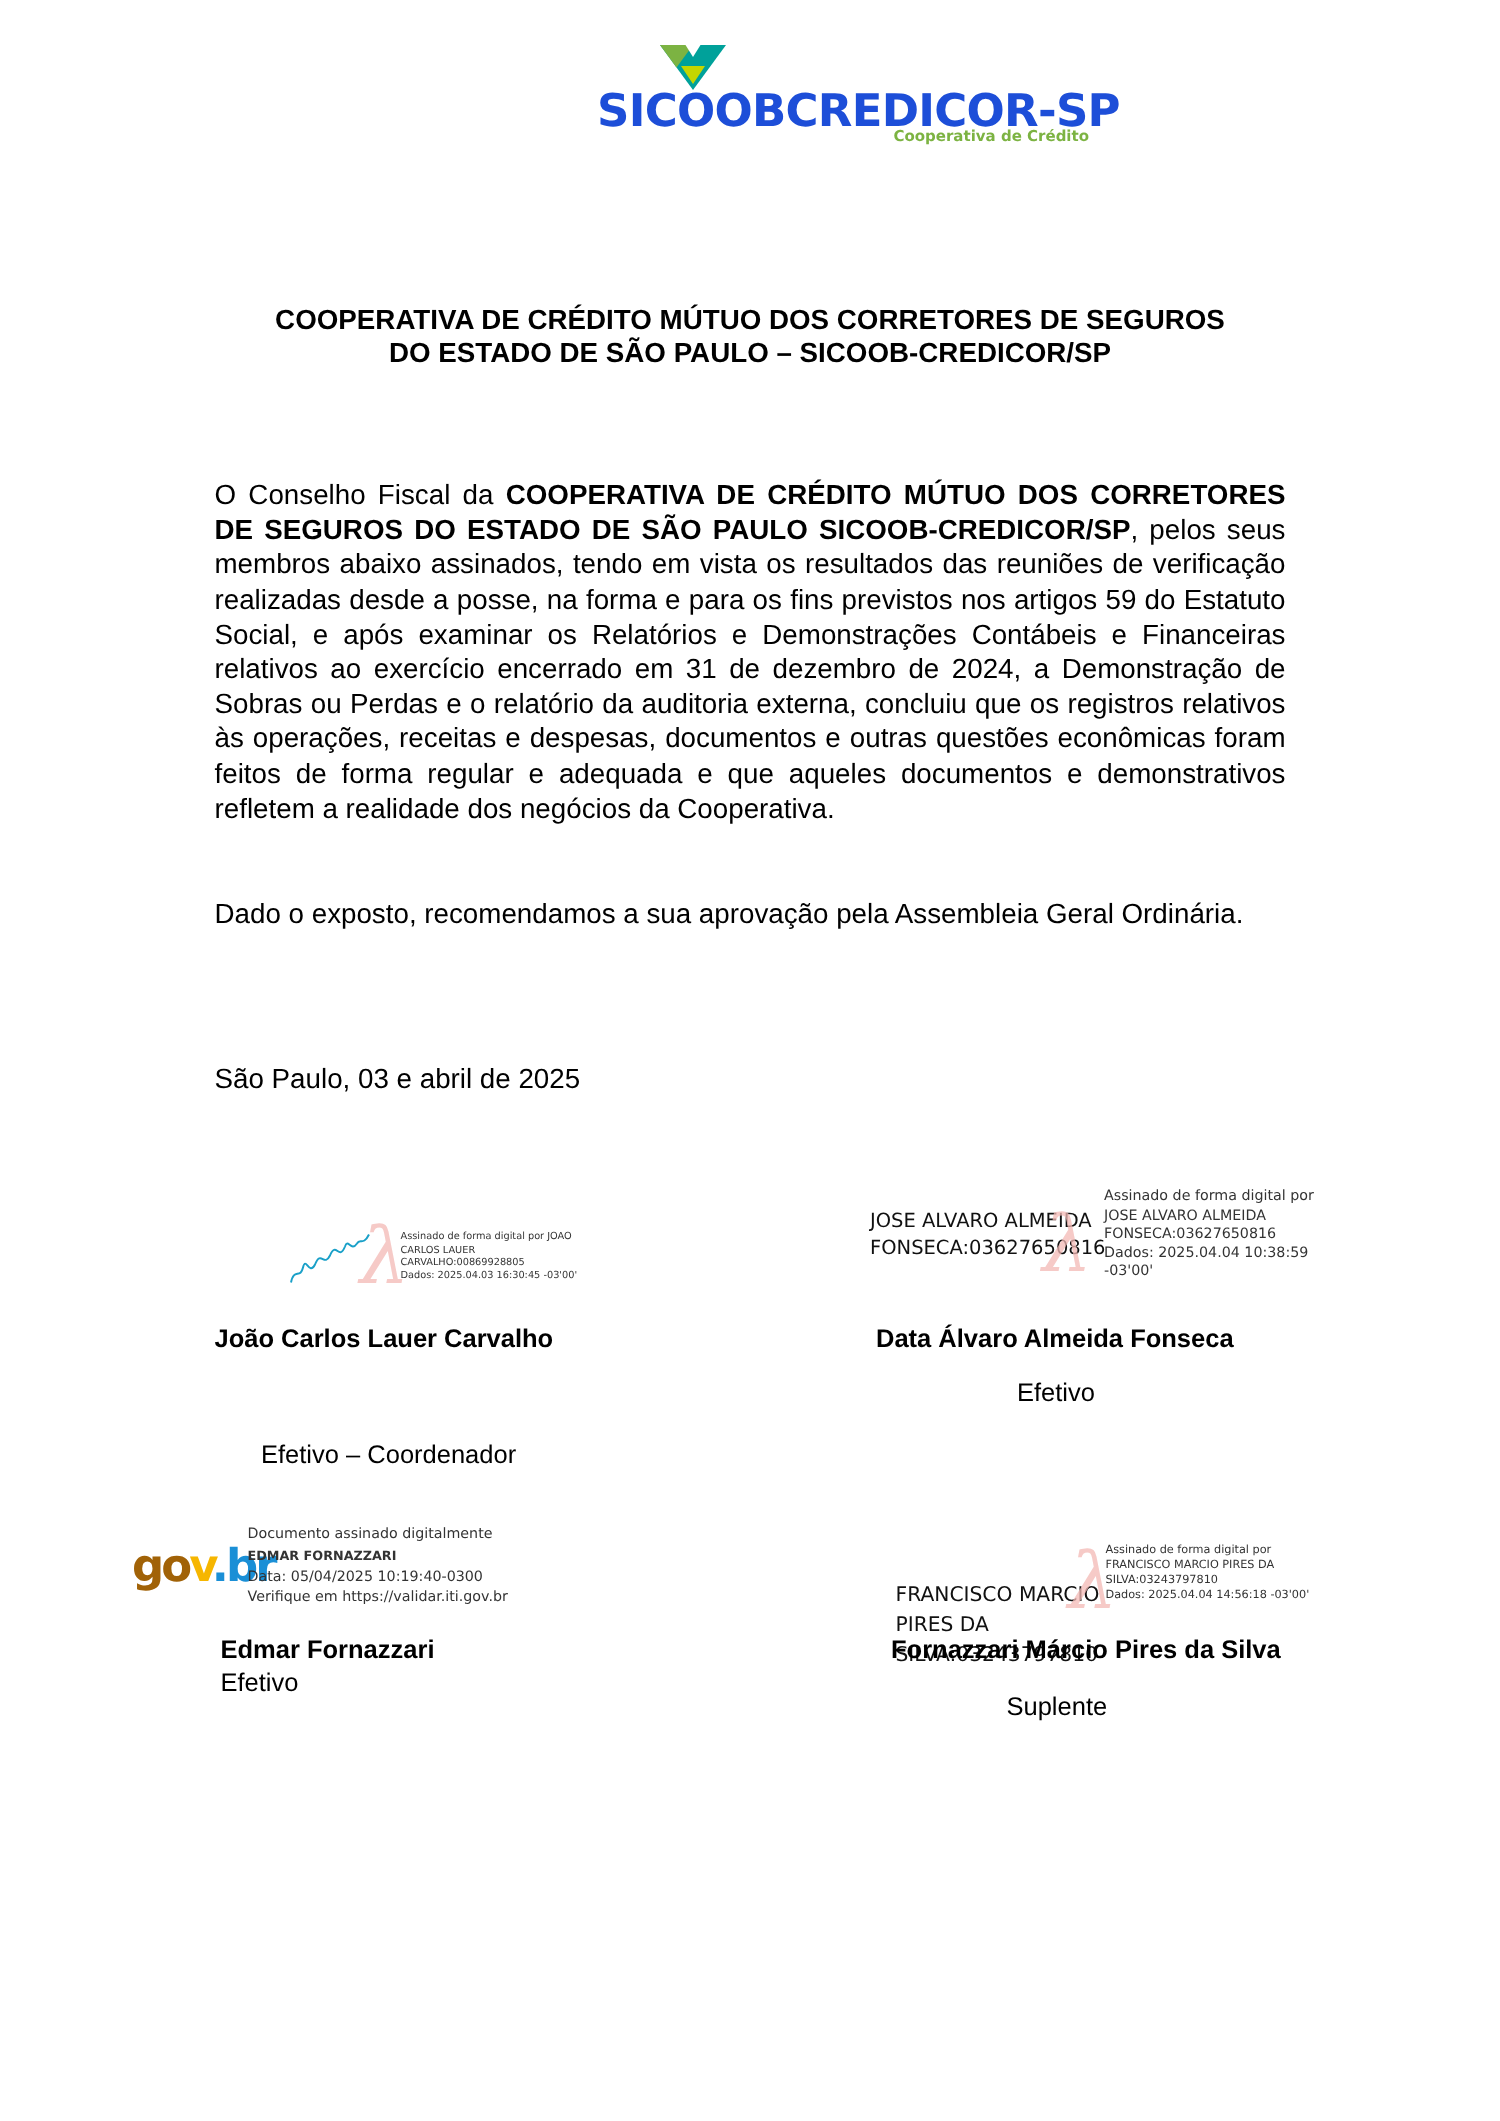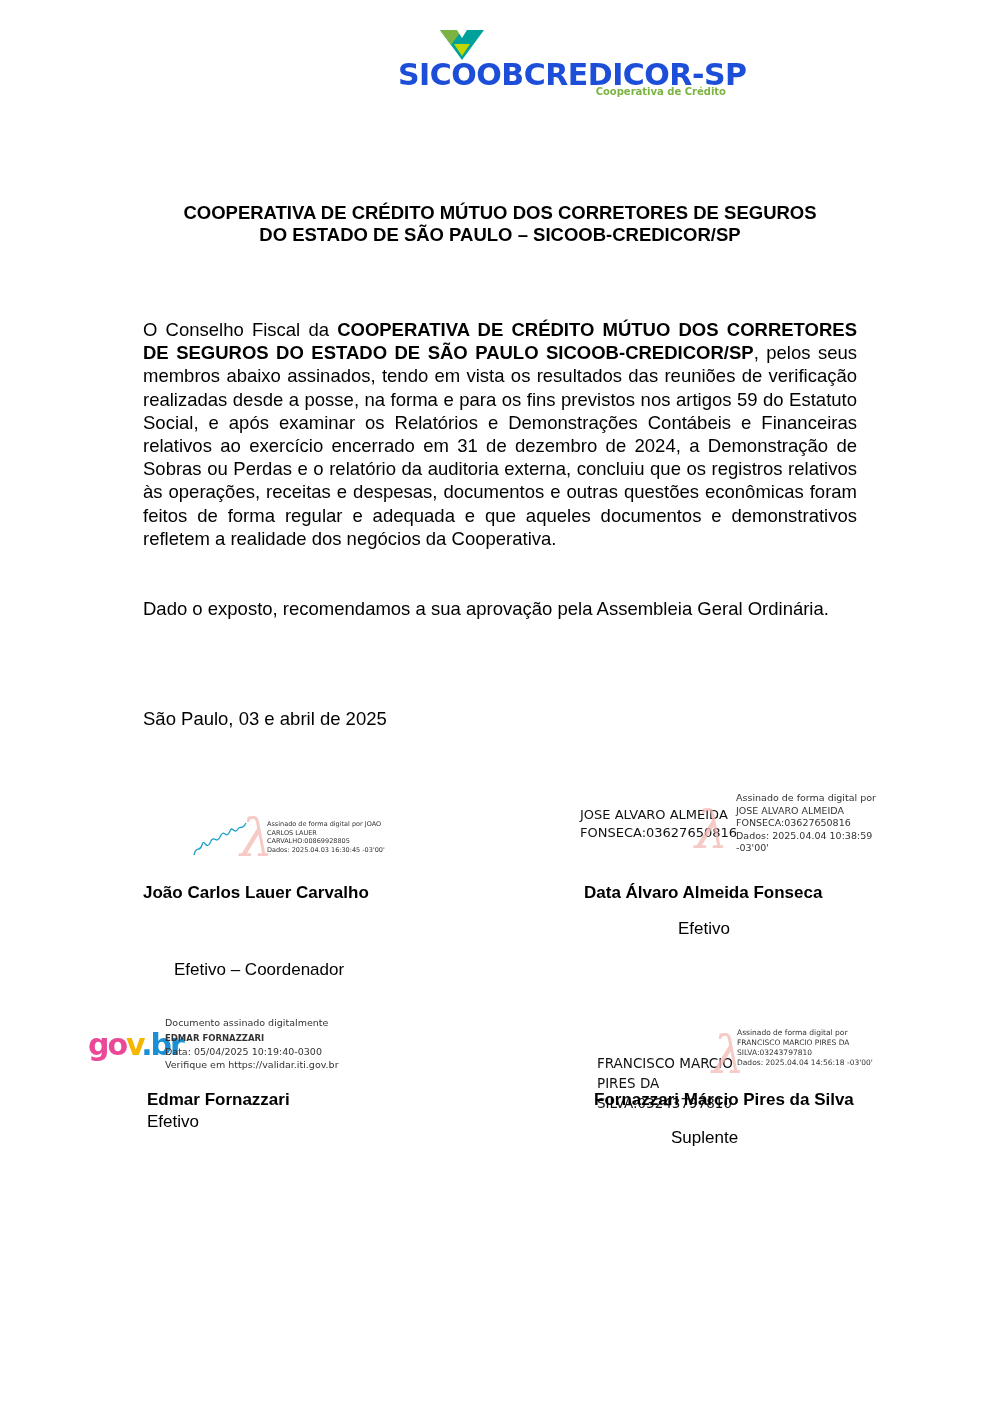--- a/index.html
+++ b/index.html
@@ -81,21 +81,21 @@
   <div>Assinado de forma digital por</div>
   <div>JOSE ALVARO ALMEIDA</div>
   <div>FONSECA:03627650816</div>
   <div>Dados: 2025.04.04 10:38:59</div>
   <div>-03'00'</div>
 </div>
 <div class="abs sig-name" style="left:584px;top:883px;">Data Álvaro Almeida Fonseca</div>
 <div class="abs sig-role" style="left:678px;top:919px;">Efetivo</div>
 
 <div class="abs gov" style="left:88px;top:1027px;">
-  <span style="color:#ec4899">go</span><span style="color:#f6b600">v</span><span style="color:#1a8fd6">.</span><span style="color:#1a8fd6">br</span>
+  <span style="color:#a16207">go</span><span style="color:#f6b600">v</span><span style="color:#1a8fd6">.</span><span style="color:#1a8fd6">br</span>
 </div>
 <div class="abs sigsmall" style="left:165px;top:1016px;font-size:9.5px;line-height:13px;">
   <div style="margin-bottom:3px;">Documento assinado digitalmente</div>
   <div style="font-weight:bold;font-size:8.5px;">EDMAR FORNAZZARI</div>
   <div>Data: 05/04/2025 10:19:40-0300</div>
   <div>Verifique em https://validar.iti.gov.br</div>
 </div>
 <div class="abs sig-name" style="left:147px;top:1090px;">Edmar Fornazzari</div>
 <div class="abs sig-role" style="left:147px;top:1112px;">Efetivo</div>
 

